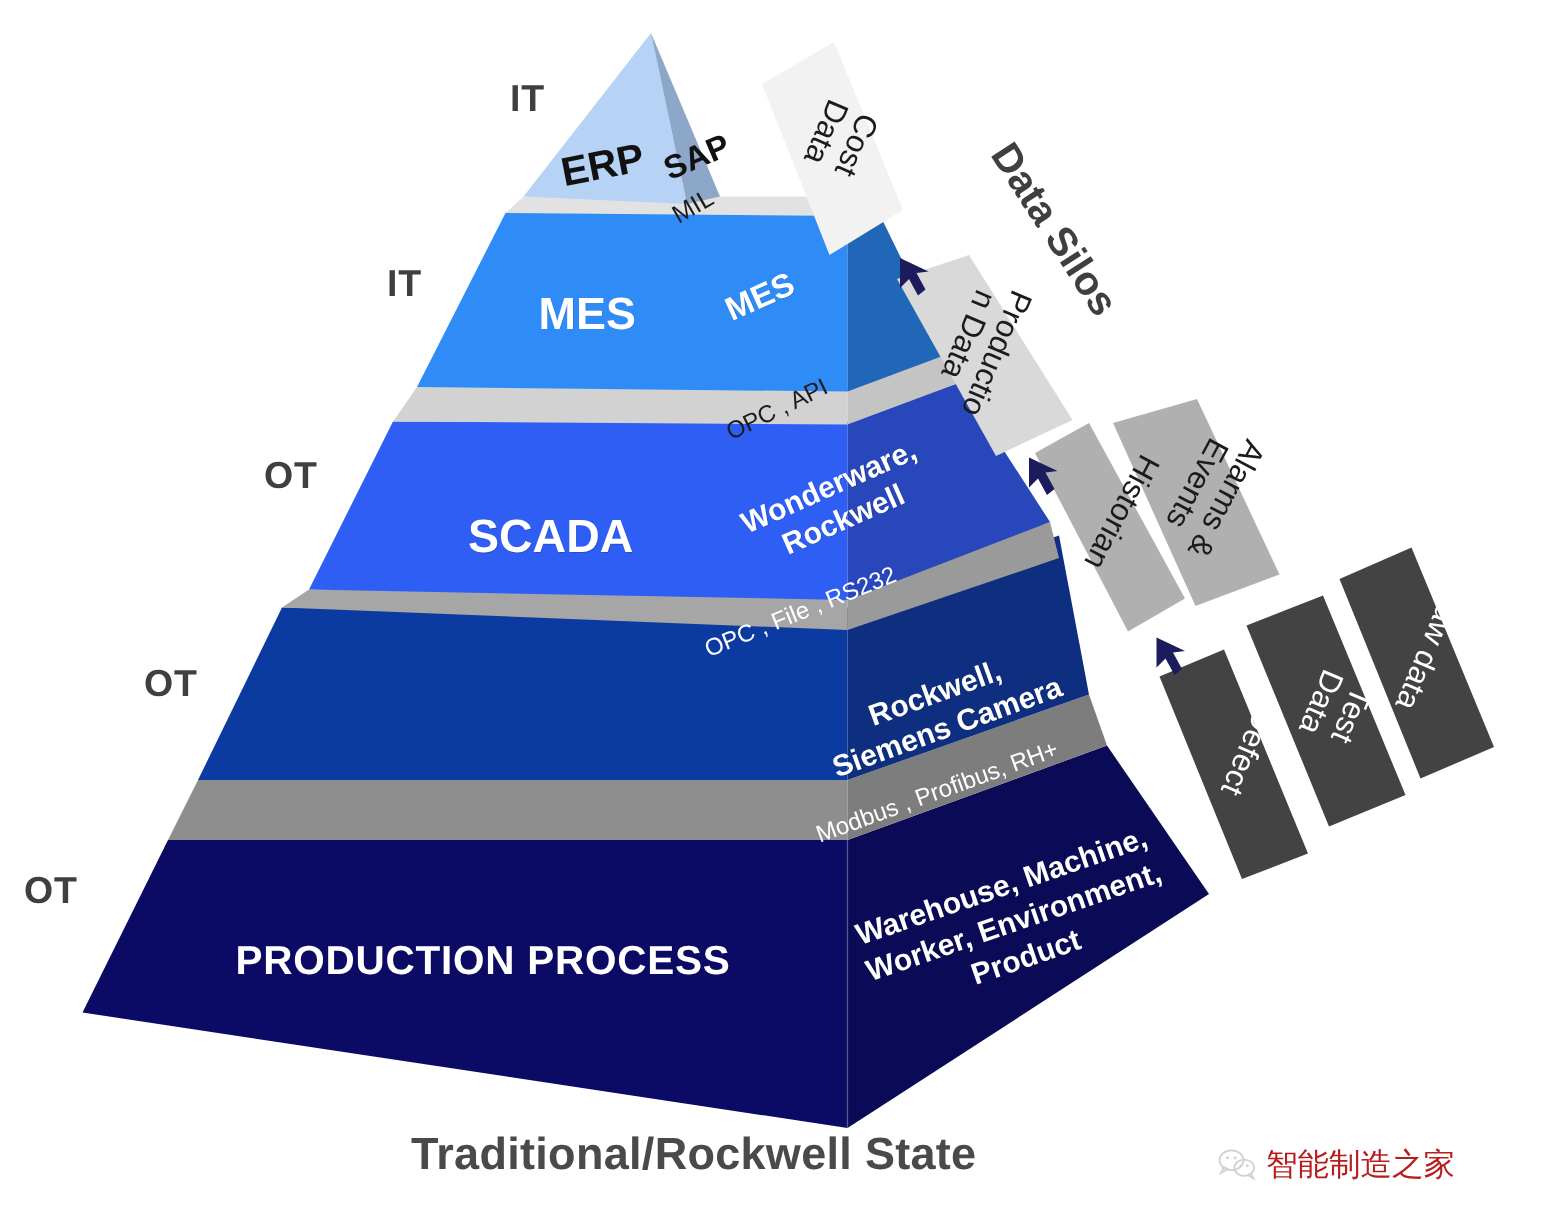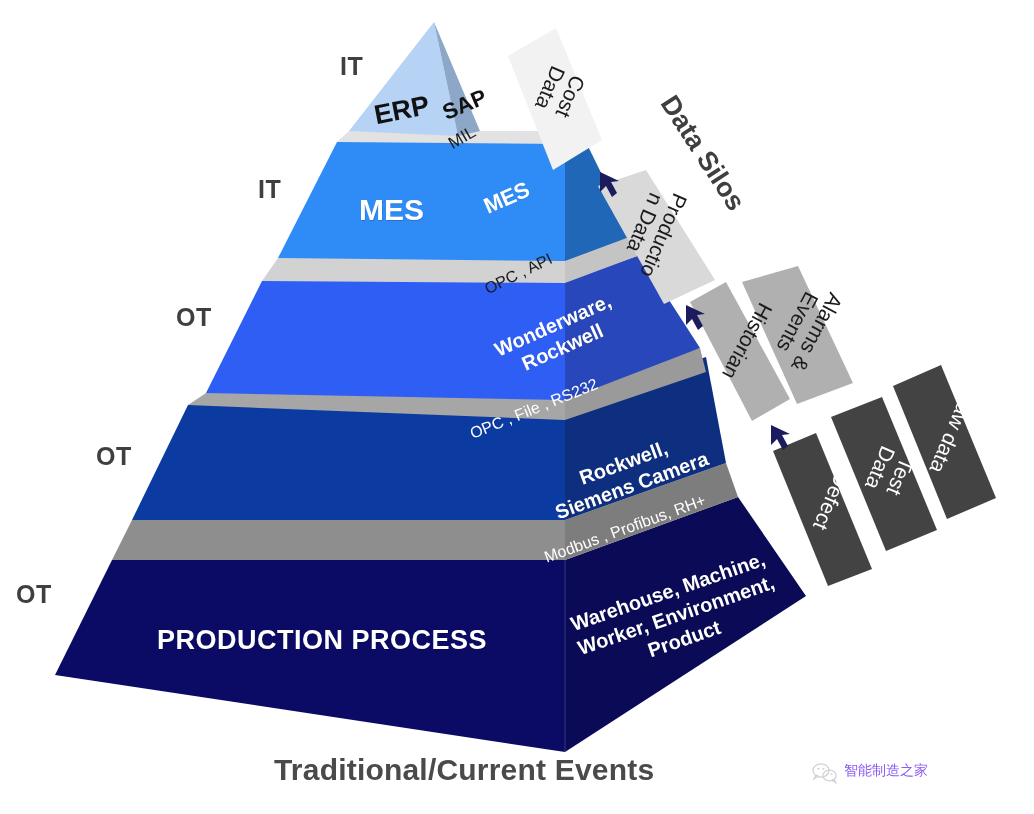--- a/index.html
+++ b/index.html
@@ -88,23 +88,24 @@
     position: absolute;
     color: #4a4a4a;
     font-weight: bold;
     font-size: 30px;
     letter-spacing: 0.2px;
     white-space: pre;
   }
   .watermark {
     position: absolute;
     display: flex;
+    align-items: center;
     gap: 6px;
-    color: #8b5cf6;
-    font-size: 14px;
+    color: #b91c1c;
+    font-size: 21px;
     white-space: pre;
   }
   .wm-icon { display:block; }
 </style>
 </head>
 <body>
 
 <div id="stage">
 
   <svg class="layer" viewBox="0 0 1034 814">
@@ -186,20 +187,21 @@
   <div class="txt apex-front-label" style="left:374px; top:95px; font-size:27px; transform:rotate(-11deg);">ERP</div>
   <div class="txt apex-right-label" style="left:442px; top:92px; font-size:22px; transform:rotate(-23deg);">SAP</div>
 
   <div class="txt band-label" style="left:448px; top:128px; font-size:17px; transform:rotate(-30deg);">MIL</div>
 
   <div class="txt face-front-label" style="left:359px; top:193px; font-size:30px;">MES</div>
   <div class="txt face-right-label" style="left:483px; top:185px; font-size:22px; transform:rotate(-24deg);">MES</div>
 
   <div class="txt band-label" style="left:482px; top:265px; font-size:16px; transform:rotate(-26deg);">OPC , API</div>
 
+  <div class="txt face-front-label" style="left:312px; top:340px; font-size:31px;">SCADA</div>
   <div class="txt face-right-label" style="left:495px; top:312px; font-size:20px; line-height:1.2; transform:rotate(-24deg);">Wonderware,<br>Rockwell</div>
 
   <div class="txt band-label-light" style="left:466px; top:400px; font-size:16px; transform:rotate(-22deg);">OPC , File , RS232</div>
 
   <div class="txt face-right-label" style="left:547px; top:450px; font-size:20px; line-height:1.2; transform:rotate(-20deg);">Rockwell,<br>Siemens Camera</div>
 
   <div class="txt band-label-light" style="left:540px; top:520px; font-size:16px; transform:rotate(-20deg);">Modbus , Profibus, RH+</div>
 
   <div class="txt face-front-label" style="left:157px; top:625px; font-size:27px; letter-spacing:0.5px;text-align:right;">PRODUCTION PROCESS</div>
   <div class="txt face-right-label" style="left:573px; top:578px; font-size:20px; line-height:1.25; transform:rotate(-19deg);">Warehouse, Machine,<br>Worker, Environment,<br>Product</div>
@@ -213,21 +215,21 @@
   <div class="txt card-label card-light-label" style="left:757px; top:305px; width:100px; font-size:21px; transform:rotate(118deg);">Alarms &amp;<br>Events</div>
 
   <div class="txt card-label card-dark-label" style="left:786px; top:490px; width:90px; font-size:21px; transform:rotate(113deg);">Defect</div>
 
   <div class="txt card-label card-dark-label" style="left:855px; top:450px; width:70px; font-size:21px; transform:rotate(113deg);">Test<br>Data</div>
 
   <div class="txt card-label card-dark-label" style="left:903px; top:420px; width:100px; font-size:21px; transform:rotate(113deg);">Raw data</div>
 
   <div class="txt silos-title" style="left:680px; top:90px; transform:rotate(57deg); transform-origin:0 0;">Data Silos</div>
 
-  <div class="bottom-title" style="left:274px; top:753px;">Traditional/Current Events</div>
+  <div class="bottom-title" style="left:274px; top:753px;">Traditional/Rockwell State</div>
 
   <div class="watermark" style="left:812px; top:762px;">
     <svg class="wm-icon" width="26" height="22" viewBox="0 0 26 22">
       <ellipse cx="9" cy="8.5" rx="8" ry="6.6" fill="none" stroke="#d2d2d2" stroke-width="1.2"></ellipse>
       <path d="M4 13 L2 17 L6.5 14.3 Z" fill="none" stroke="#d2d2d2" stroke-width="1.2"></path>
       <circle cx="6.3" cy="6.8" r="1.05" fill="#d2d2d2"></circle>
       <circle cx="11.4" cy="6.8" r="1.05" fill="#d2d2d2"></circle>
       <ellipse cx="17.5" cy="13.5" rx="6.6" ry="5.4" fill="none" stroke="#d2d2d2" stroke-width="1.2"></ellipse>
       <path d="M22 17.4 L23.7 20.6 L19.8 18.4 Z" fill="none" stroke="#d2d2d2" stroke-width="1.2"></path>
       <circle cx="15.3" cy="12.2" r="0.9" fill="#d2d2d2"></circle>

